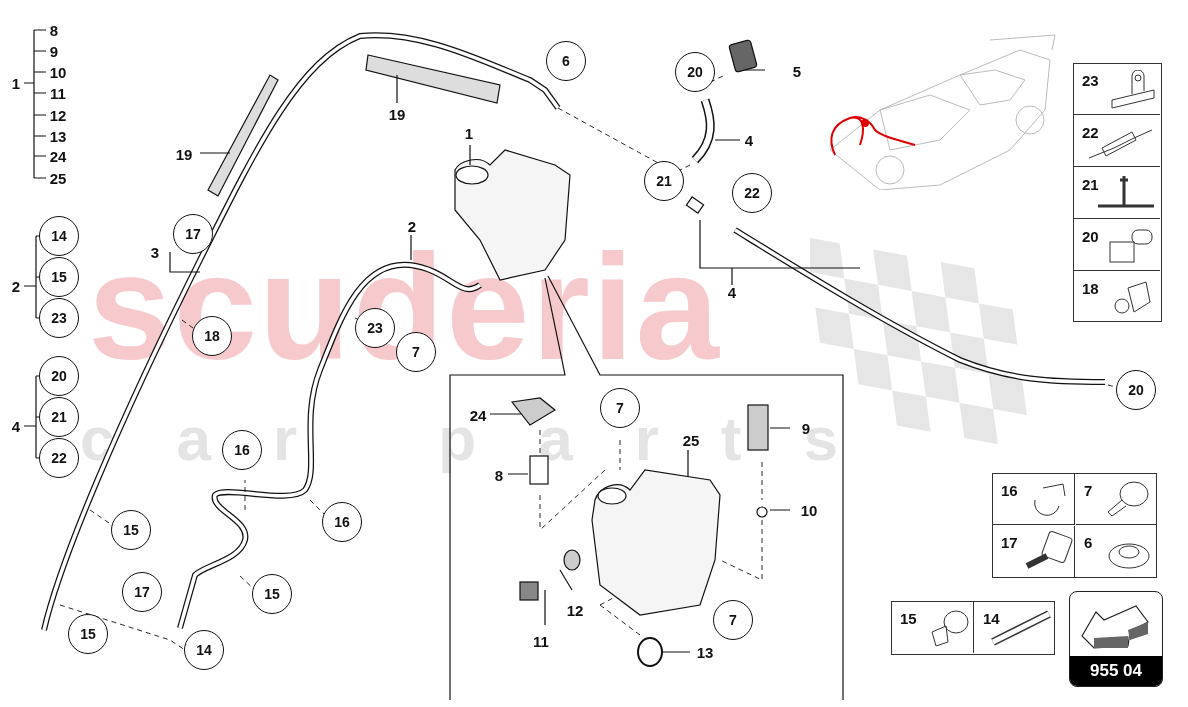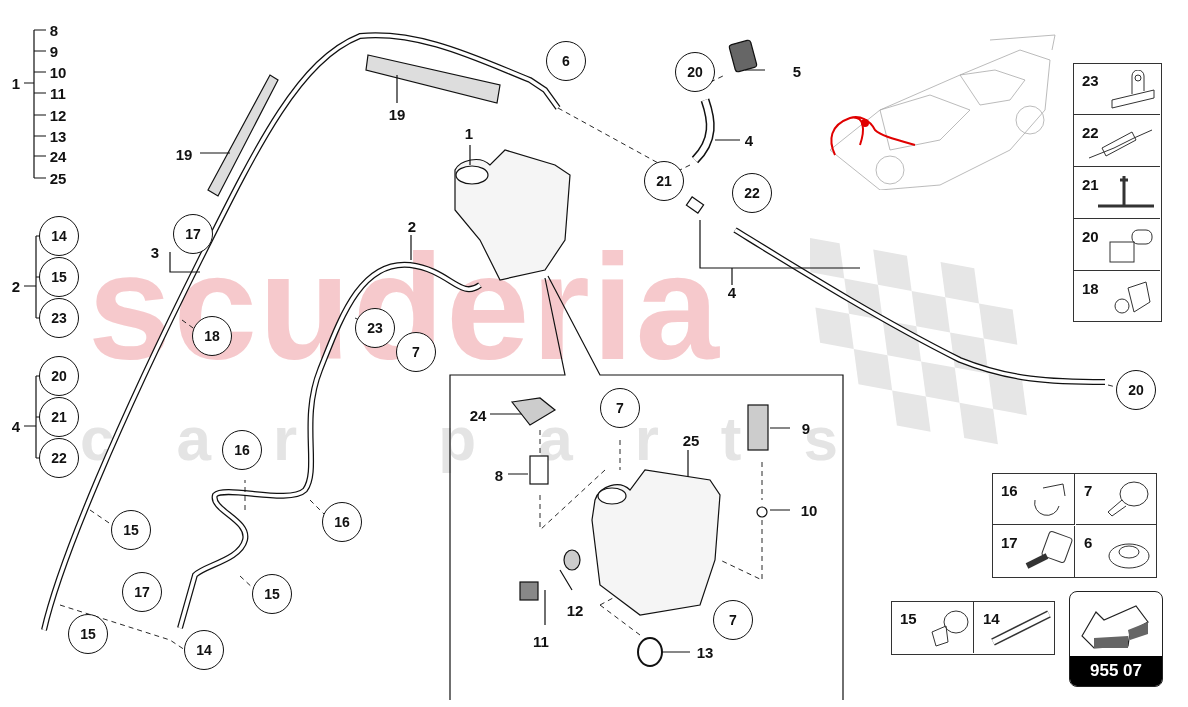--- a/index.html
+++ b/index.html
@@ -268,15 +268,15 @@
         </svg>
     </div>
   </div>
 
   <div class="ref">
     <svg style="position:absolute;left:8px;top:8px" width="78" height="52" viewBox="0 0 78 52">
       <path d="M4 36 L18 12 L26 20 L58 6 L70 22 L52 32 L50 46 L16 48 Z" fill="#fff" stroke="#222" stroke-width="1.2"></path>
       <path d="M16 38 L50 36 L50 48 L16 48 Z" fill="#666"></path>
       <path d="M50 30 L70 22 L70 34 L52 40 Z" fill="#666"></path>
     </svg>
-    <div class="code">955 07</div>
+    <div class="code">955 04</div>
   </div>
 </div>
 
 </body></html>

